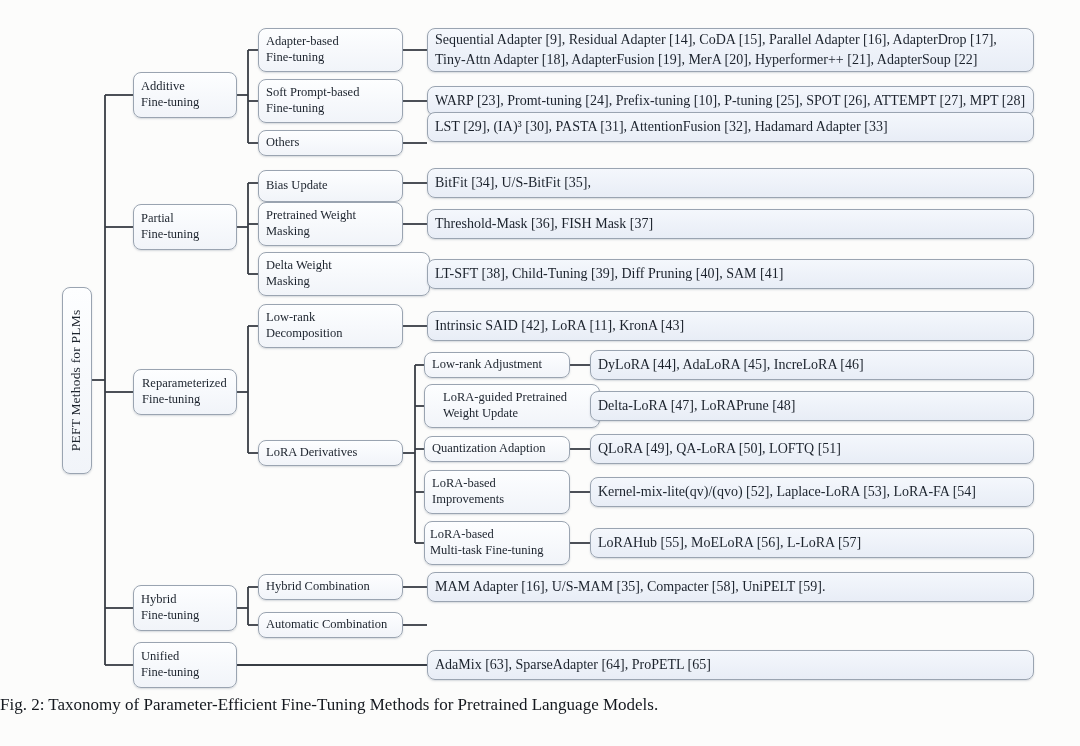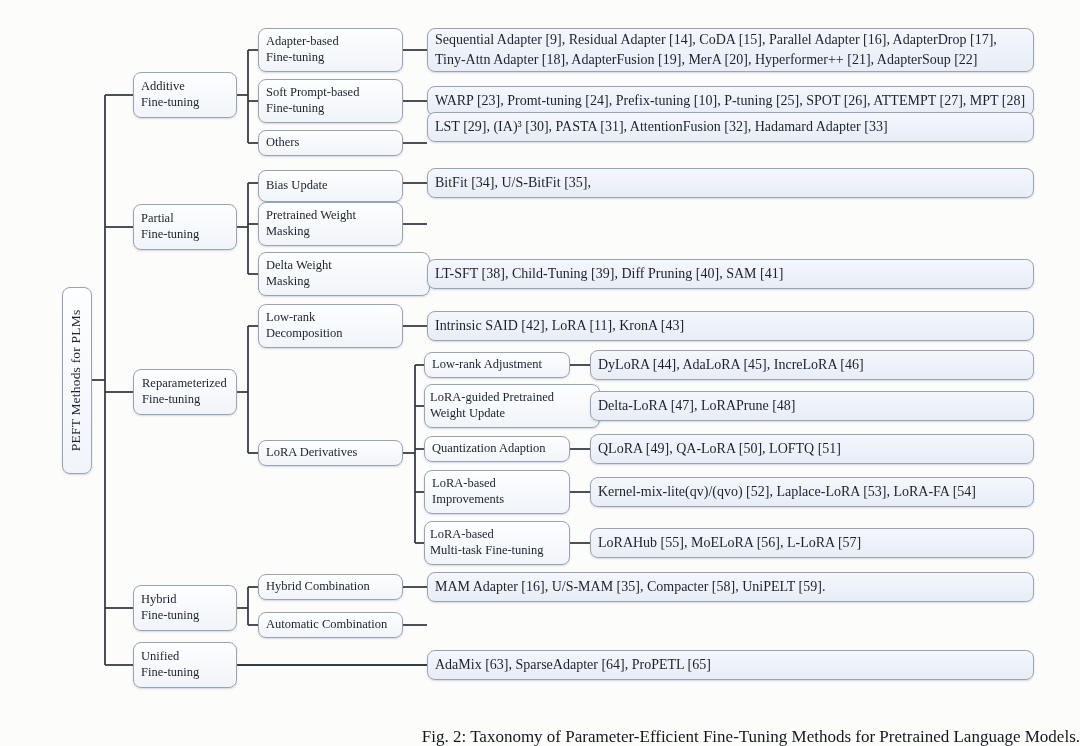--- a/index.html
+++ b/index.html
@@ -24,22 +24,22 @@
     background:linear-gradient(180deg,var(--node-fill-top,#fdfeff) 0%,var(--node-fill-bot,#f1f4f9) 100%);
     font-size:12.5px;
   }
   .leaf{
     background:linear-gradient(180deg,var(--leaf-fill-top,#f4f7fc) 0%,var(--leaf-fill-bot,#e8edf6) 100%);
     font-size:14px;line-height:1.45;
   }
   .root-box{justify-content:center;padding:2px;}
   .root-box span{transform:rotate(-90deg);white-space:nowrap;font-size:13.5px;letter-spacing:.2px;}
   .caption{
-    position:absolute;left:0;right:0;top:695px;text-align:right;
-    font-size:17px;color:#14181e;margin-top:32px;
+    position:absolute;left:0;right:0;top:695px;text-align:left;
+    font-size:17px;color:#14181e;
   }
 </style>
 </head>
 <body style="background: rgb(252, 252, 251); color: rgb(27, 34, 44);">
 
 <div class="stage">
 
   <svg class="connectors" viewBox="0 0 1080 746" xmlns="http://www.w3.org/2000/svg">
 
     <path d="M92 380 H105"></path>
@@ -125,33 +125,34 @@
 Masking</div>
   <div class="box node" style="left:258px;top:252px;width:172px;height:44px">Delta Weight
 Masking</div>
   <div class="box node" style="left:258px;top:304px;width:145px;height:44px">Low-rank
 Decomposition</div>
   <div class="box node" style="left:258px;top:440px;width:145px;height:26px">LoRA Derivatives</div>
   <div class="box node" style="left:258px;top:574px;width:145px;height:26px">Hybrid Combination</div>
   <div class="box node" style="left:258px;top:612px;width:145px;height:26px">Automatic Combination</div>
 
   <div class="box node" style="left:424px;top:352px;width:146px;height:26px">Low-rank Adjustment</div>
-  <div class="box node" style="left:424px;top:384px;width:176px;height:44px;padding:2px 5px">LoRA-guided Pretrained
+  <div class="box node" style="left:424px;top:384px;width:176px;height:44px;padding:2px 18px">LoRA-guided Pretrained
 Weight Update</div>
   <div class="box node" style="left:424px;top:436px;width:146px;height:26px">Quantization Adaption</div>
   <div class="box node" style="left:424px;top:470px;width:146px;height:44px">LoRA-based
 Improvements</div>
   <div class="box node" style="left:424px;top:521px;width:146px;height:44px;padding:2px 5px">LoRA-based
 Multi-task Fine-tuning</div>
 
   <div class="box leaf" style="left:427px;top:28px;width:607px;height:44px">Sequential Adapter [9], Residual Adapter [14], CoDA [15], Parallel Adapter [16], AdapterDrop [17],
 Tiny-Attn Adapter [18], AdapterFusion [19], MerA [20], Hyperformer++ [21], AdapterSoup [22]</div>
   <div class="box leaf" style="left:427px;top:86px;width:607px;height:30px">WARP [23], Promt-tuning [24], Prefix-tuning [10], P-tuning [25], SPOT [26], ATTEMPT [27], MPT [28]</div>
   <div class="box leaf" style="left:427px;top:112px;width:607px;height:30px">LST [29], (IA)³ [30], PASTA [31], AttentionFusion [32], Hadamard Adapter [33]</div>
   <div class="box leaf" style="left:427px;top:168px;width:607px;height:30px">BitFit [34], U/S-BitFit [35],</div>
+  <div class="box leaf" style="left:427px;top:209px;width:607px;height:30px">Threshold-Mask [36], FISH Mask [37]</div>
   <div class="box leaf" style="left:427px;top:259px;width:607px;height:30px">LT-SFT [38], Child-Tuning [39], Diff Pruning [40], SAM [41]</div>
   <div class="box leaf" style="left:427px;top:311px;width:607px;height:30px">Intrinsic SAID [42], LoRA [11], KronA [43]</div>
   <div class="box leaf" style="left:590px;top:350px;width:444px;height:30px">DyLoRA [44], AdaLoRA [45], IncreLoRA [46]</div>
   <div class="box leaf" style="left:590px;top:391px;width:444px;height:30px">Delta-LoRA [47], LoRAPrune [48]</div>
   <div class="box leaf" style="left:590px;top:434px;width:444px;height:30px">QLoRA [49], QA-LoRA [50], LOFTQ [51]</div>
   <div class="box leaf" style="left:590px;top:477px;width:444px;height:30px">Kernel-mix-lite(qv)/(qvo) [52], Laplace-LoRA [53], LoRA-FA [54]</div>
   <div class="box leaf" style="left:590px;top:528px;width:444px;height:30px">LoRAHub [55], MoELoRA [56], L-LoRA [57]</div>
   <div class="box leaf" style="left:427px;top:572px;width:607px;height:30px">MAM Adapter [16], U/S-MAM [35], Compacter [58], UniPELT [59].</div>
   <div class="box leaf" style="left:427px;top:650px;width:607px;height:30px">AdaMix [63], SparseAdapter [64], ProPETL [65]</div>
 

